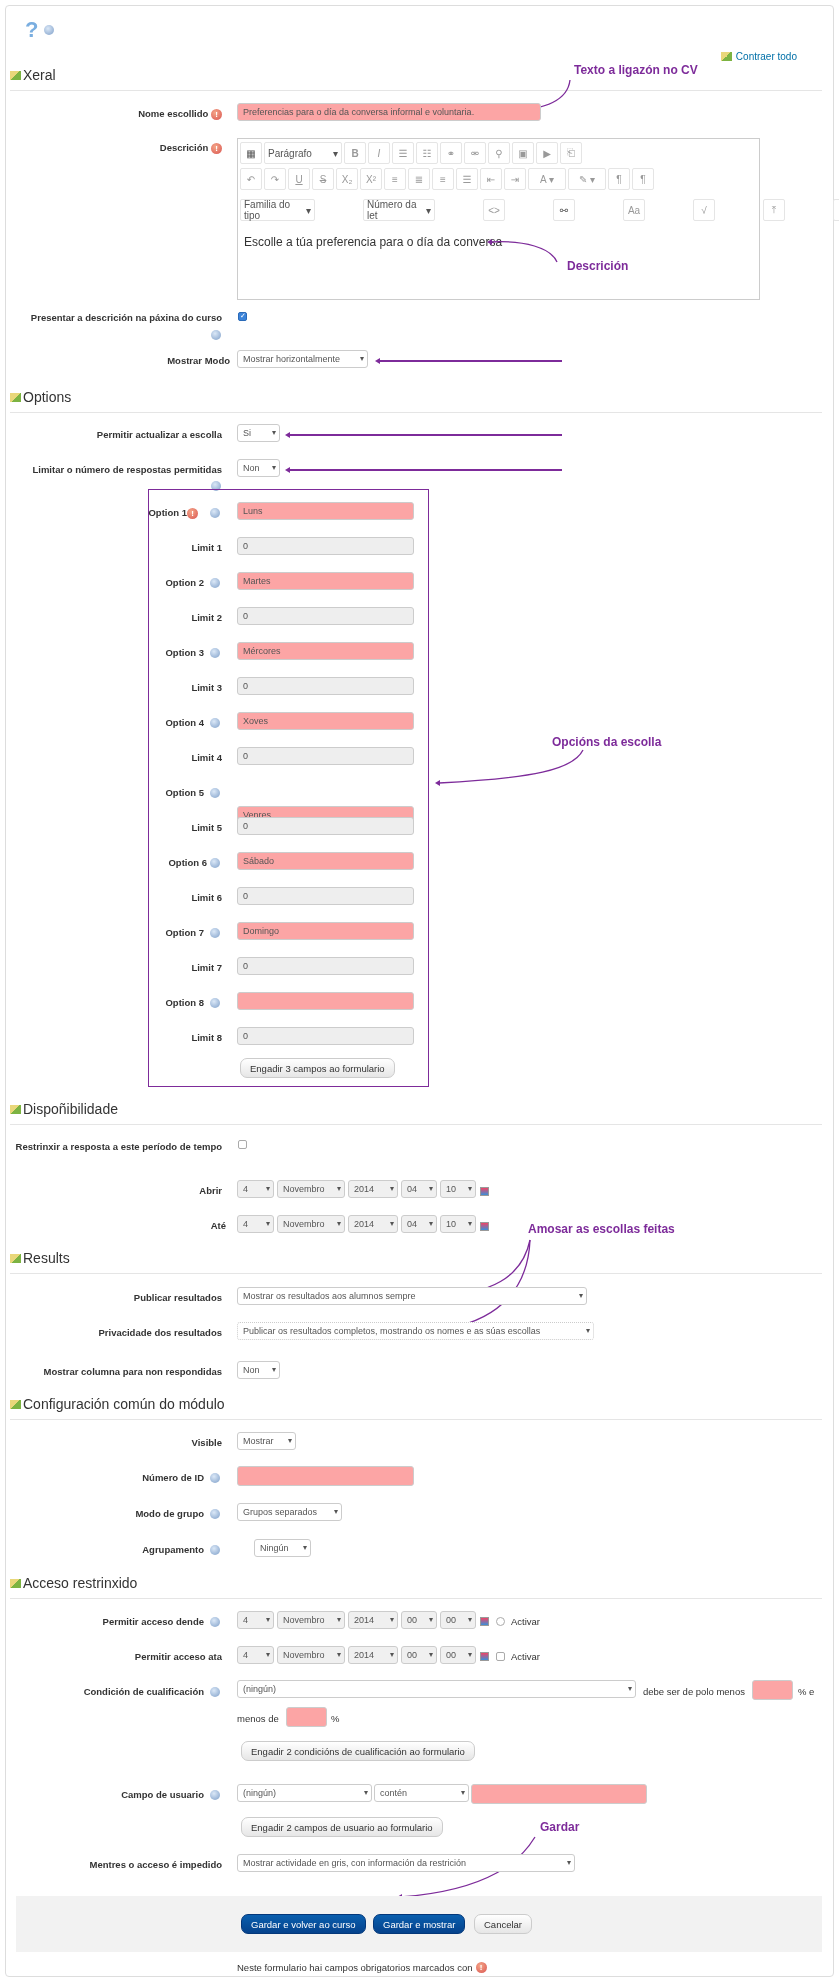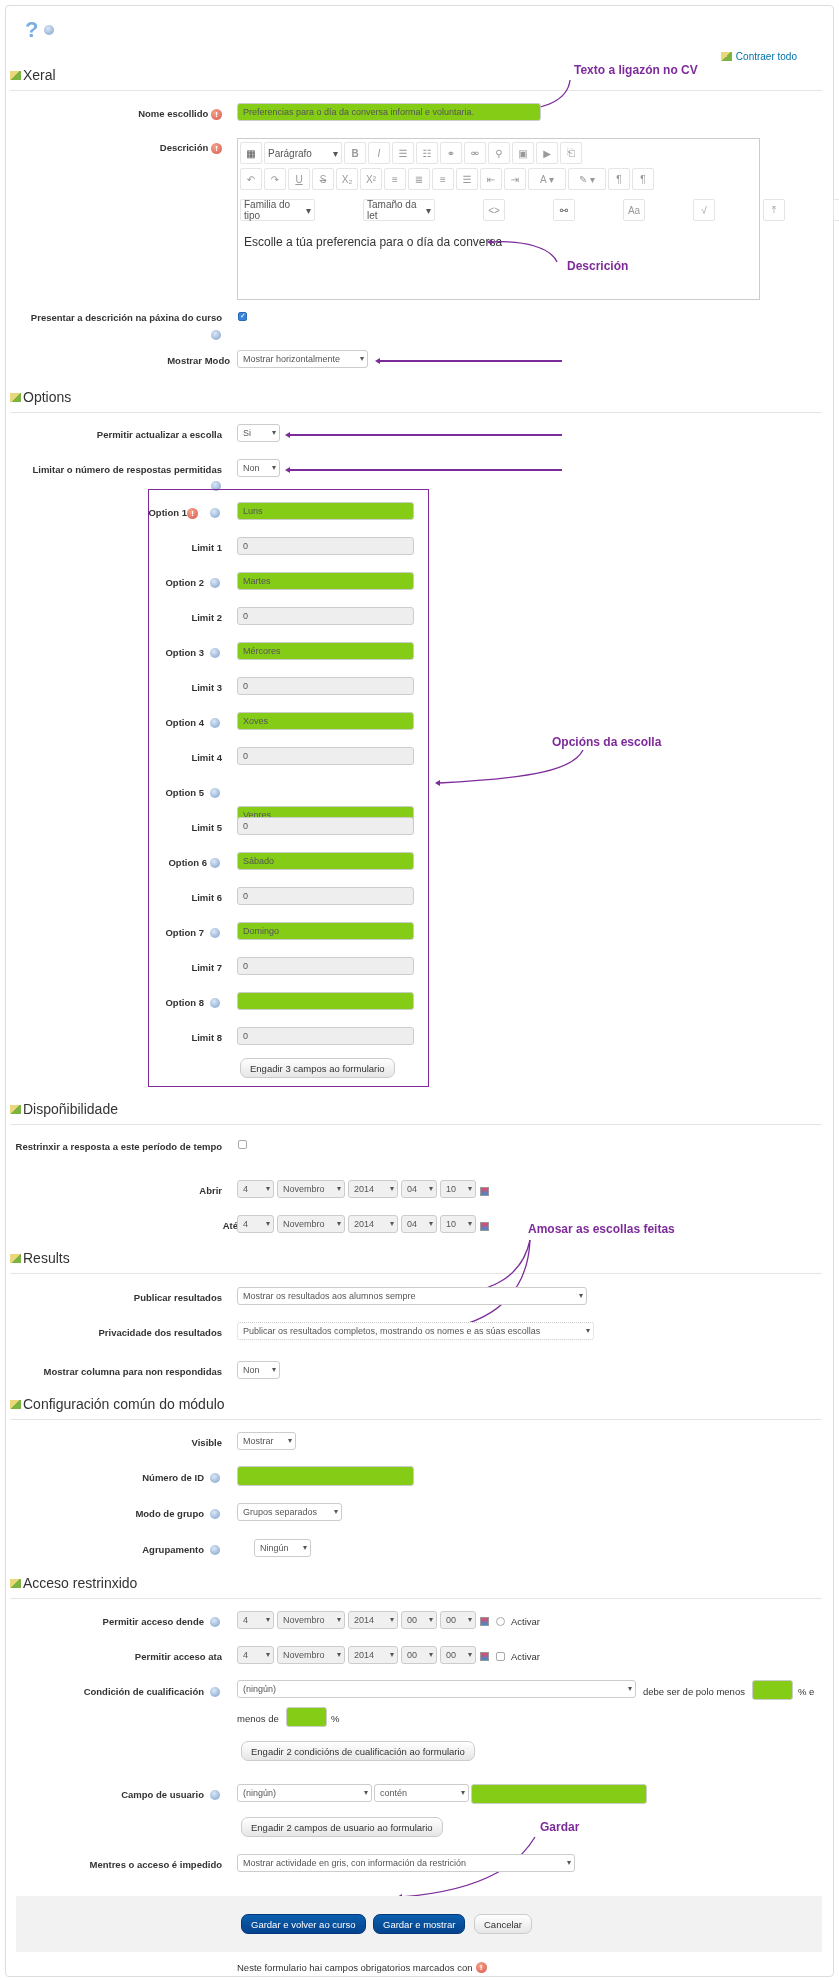--- a/index.html
+++ b/index.html
@@ -6,21 +6,21 @@
 body { margin:0; width:839px; height:1981px; background:#fff; font-family:"Liberation Sans", sans-serif; font-size:10px; color:#333; position:relative; overflow:hidden; }
 .frame { position:absolute; left:5px; top:5px; width:829px; height:1972px; border:1px solid #ddd; border-radius:4px; background:#fff; }
 .title { position:absolute; left:25px; top:17px; font-size:17px; font-weight:bold; color:#222; display:flex; align-items:center; gap:6px; }
 .qicon { color:#7aaee0; font-size:22px; font-weight:bold; }
 .help { display:inline-block; width:10px; height:10px; border-radius:50%; background:radial-gradient(circle at 40% 35%, #dbe8f7, #7d9ec8); vertical-align:middle; }
 .req { display:inline-block; width:11px; height:11px; border-radius:50%; background:radial-gradient(circle at 40% 35%, #f5a88a, #d9534f); color:#fff; font-size:8px; text-align:center; line-height:11px; font-weight:bold; vertical-align:middle; }
 .collapse-all { position:absolute; right:42px; top:51px; color:#0070a8; font-size:10px; display:flex; align-items:center; gap:2px; }
 .fold { display:inline-block; width:11px; height:9px; background:linear-gradient(135deg,#e9d77a 0 50%, #7cb342 50%); margin-right:2px; vertical-align:middle; }
 .section { position:absolute; left:10px; width:812px; font-size:14px; color:#333; border-bottom:1px solid #e5e5e5; padding-bottom:7px; display:flex; align-items:center; }
 .label { position:absolute; width:222px; text-align:right; font-weight:bold; font-size:9.5px; color:#333; }
-.input { position:absolute; height:18px; border:1px solid #ccc; border-radius:3px; background:#84cc16; font-size:9px; padding:3px 5px; color:#555; white-space:nowrap; overflow:hidden; }
+.input { position:absolute; height:18px; border:1px solid #ccc; border-radius:3px; background:#fca5a5; font-size:9px; padding:3px 5px; color:#555; white-space:nowrap; overflow:hidden; }
 .input.disabled { background:#eee; }
 .select { position:absolute; height:18px; border:1px solid #ccc; border-radius:3px; background:#fff; font-size:9px; padding:3px 5px; color:#555; white-space:nowrap; overflow:hidden; }
 .select::after { content:"▾"; position:absolute; right:3px; top:3px; font-size:8px; color:#555; }
 .select.grey { background:#f0f0f0; }
 .btn { position:absolute; height:20px; border:1px solid #ccc; border-radius:7px; background:linear-gradient(#fff,#e6e6e6); font-size:9.5px; padding:4px 9px; color:#333; white-space:nowrap; }
 .btn.primary { background:linear-gradient(#0a5fae,#05428c); color:#fff; border-color:#04387a; }
 .annot { position:absolute; color:#7d2b9a; font-weight:bold; font-size:12px; }
 .arrowline { position:absolute; height:1.5px; background:#7d2b9a; }
 .arrowline::before { content:""; position:absolute; left:-3px; top:-2px; border-right:5px solid #7d2b9a; border-top:3px solid transparent; border-bottom:3px solid transparent; }
 .checkbox { position:absolute; width:9px; height:9px; border:1px solid #aaa; border-radius:2px; background:#fff; }
@@ -106,21 +106,21 @@
     <div class="tb">☰</div>
     <div class="tb">⇤</div>
     <div class="tb">⇥</div>
     <div class="tb" style="width:38px;">A ▾</div>
     <div class="tb" style="width:38px;">✎ ▾</div>
     <div class="tb">¶</div>
     <div class="tb">¶</div>
   </div>
   <div class="toolbar-row" style="top:60px;gap:48px;">
     <div class="tb dark" style="width:75px;"><span>Familia do tipo</span>▾</div>
-    <div class="tb dark" style="width:72px;"><span>Tamaño da let</span>▾</div>
+    <div class="tb dark" style="width:72px;"><span>Número da let</span>▾</div>
     <div class="tb">&lt;&gt;</div>
     <div class="tb dark">⚯</div>
     <div class="tb">Aa</div>
     <div class="tb">√</div>
     <div class="tb">⤒</div>
     <div class="tb">Ω</div>
     <div class="tb">▦</div>
     <div class="tb">✎</div>
     <div class="tb">
         <i>Tx</i>
@@ -226,21 +226,21 @@
 <div class="checkbox" style="left:238px;top:1140px;"></div>
 
 <div class="label" style="left:0;top:1185px;">Abrir</div>
 <div class="select grey" style="left:237px;top:1180px;width:37px;">4</div>
 <div class="select grey" style="left:277px;top:1180px;width:68px;">Novembro</div>
 <div class="select grey" style="left:348px;top:1180px;width:50px;">2014</div>
 <div class="select grey" style="left:401px;top:1180px;width:36px;">04</div>
 <div class="select grey" style="left:440px;top:1180px;width:36px;">10</div>
 <div class="cal" style="left:480px;top:1187px;"></div>
 
-<div class="label" style="left:16px;top:1220px;padding-left:27px;">Até</div>
+<div class="label" style="left:4px;top:1220px;padding-left:27px;">Até</div>
 <div class="select grey" style="left:237px;top:1215px;width:37px;">4</div>
 <div class="select grey" style="left:277px;top:1215px;width:68px;">Novembro</div>
 <div class="select grey" style="left:348px;top:1215px;width:50px;">2014</div>
 <div class="select grey" style="left:401px;top:1215px;width:36px;">04</div>
 <div class="select grey" style="left:440px;top:1215px;width:36px;">10</div>
 <div class="cal" style="left:480px;top:1222px;"></div>
 
 <div class="annot" style="left:528px;top:1222px;">Amosar as escollas feitas</div>
 
 <div class="section" style="top:1250px;">

